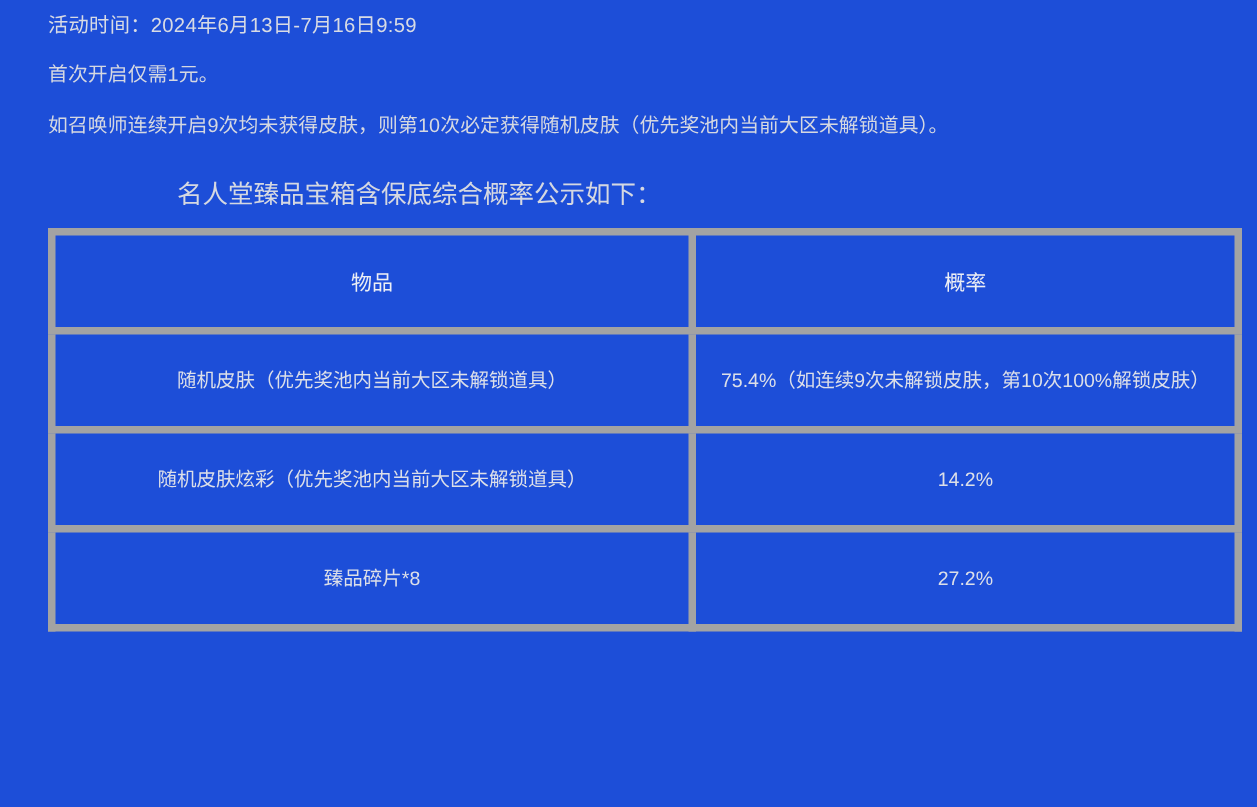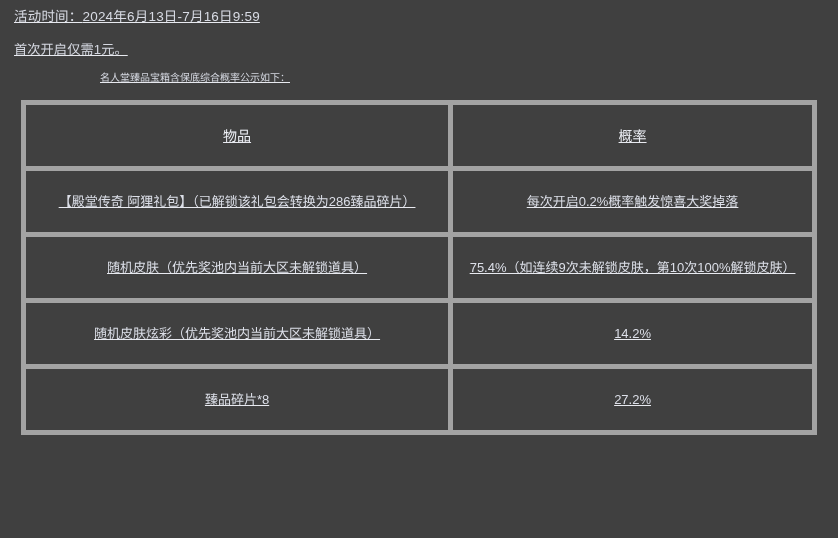--- a/index.html
+++ b/index.html
@@ -11,24 +11,23 @@
     width: 838px;
     height: 538px;
     overflow: hidden;
     font-family: "Liberation Sans", "DejaVu Sans", sans-serif;
     color: #e8eaf0;
   }
   .page {
     position: relative;
     width: 838px;
     height: 538px;
-    background: #404040;
+    background: #1d4ed8;
     box-sizing: border-box;
-    padding: 0 14px;
-    text-decoration: underline;
+    padding: 0 32px;
   }
   .event-time {
     font-size: 13.5px;
     color: #d8dbe4;
     padding-top: 7px;
     line-height: 20px;
     letter-spacing: 0.2px;
   }
   .section-title {
     font-size: 17px;
@@ -42,23 +41,23 @@
     font-size: 13.2px;
     line-height: 23px;
     color: #d5d8e1;
     margin-top: 11px;
     text-align: justify;
     letter-spacing: 0.1px;
   }
   .para.tight {
   }
   .table-caption {
-    font-size: 10px;
+    font-size: 17px;
     color: #d5d8e1;
-    margin-top: 6px;
+    margin-top: 24px;
     margin-bottom: 11px;
     padding-left: 86px;
     line-height: 22px;
   }
   table.odds {
     width: 796px;
     margin: 0 auto;
     border-collapse: collapse;
     table-layout: fixed;
   }
@@ -87,39 +86,36 @@
 <body>
 
 <div class="page">
 
   <div class="event-time">
     <span>活动时间：</span><span>2024年6月13日-7月16日9:59</span>
   </div>
 
 
   <div class="para tight">首次开启仅需1元。</div>
+  <div class="para tight">如召唤师连续开启9次均未获得皮肤，则第10次必定获得随机皮肤（优先奖池内当前大区未解锁道具）。</div>
 
   <div class="table-caption">名人堂臻品宝箱含保底综合概率公示如下：</div>
 
   <table class="odds">
     <colgroup>
         <col class="c1">
         <col class="c2">
       </colgroup>
     <thead>
       <tr class="head">
         <th>物品</th>
         <th>概率</th>
       </tr>
     </thead>
     <tbody>
-      <tr>
-        <td>【殿堂传奇 阿狸礼包】（已解锁该礼包会转换为286臻品碎片）</td>
-        <td>每次开启0.2%概率触发惊喜大奖掉落</td>
-      </tr>
       <tr>
         <td>随机皮肤（优先奖池内当前大区未解锁道具）</td>
         <td>75.4%（如连续9次未解锁皮肤，第10次100%解锁皮肤）</td>
       </tr>
       <tr>
         <td>随机皮肤炫彩（优先奖池内当前大区未解锁道具）</td>
         <td>14.2%</td>
       </tr>
       <tr>
         <td>臻品碎片*8</td>

